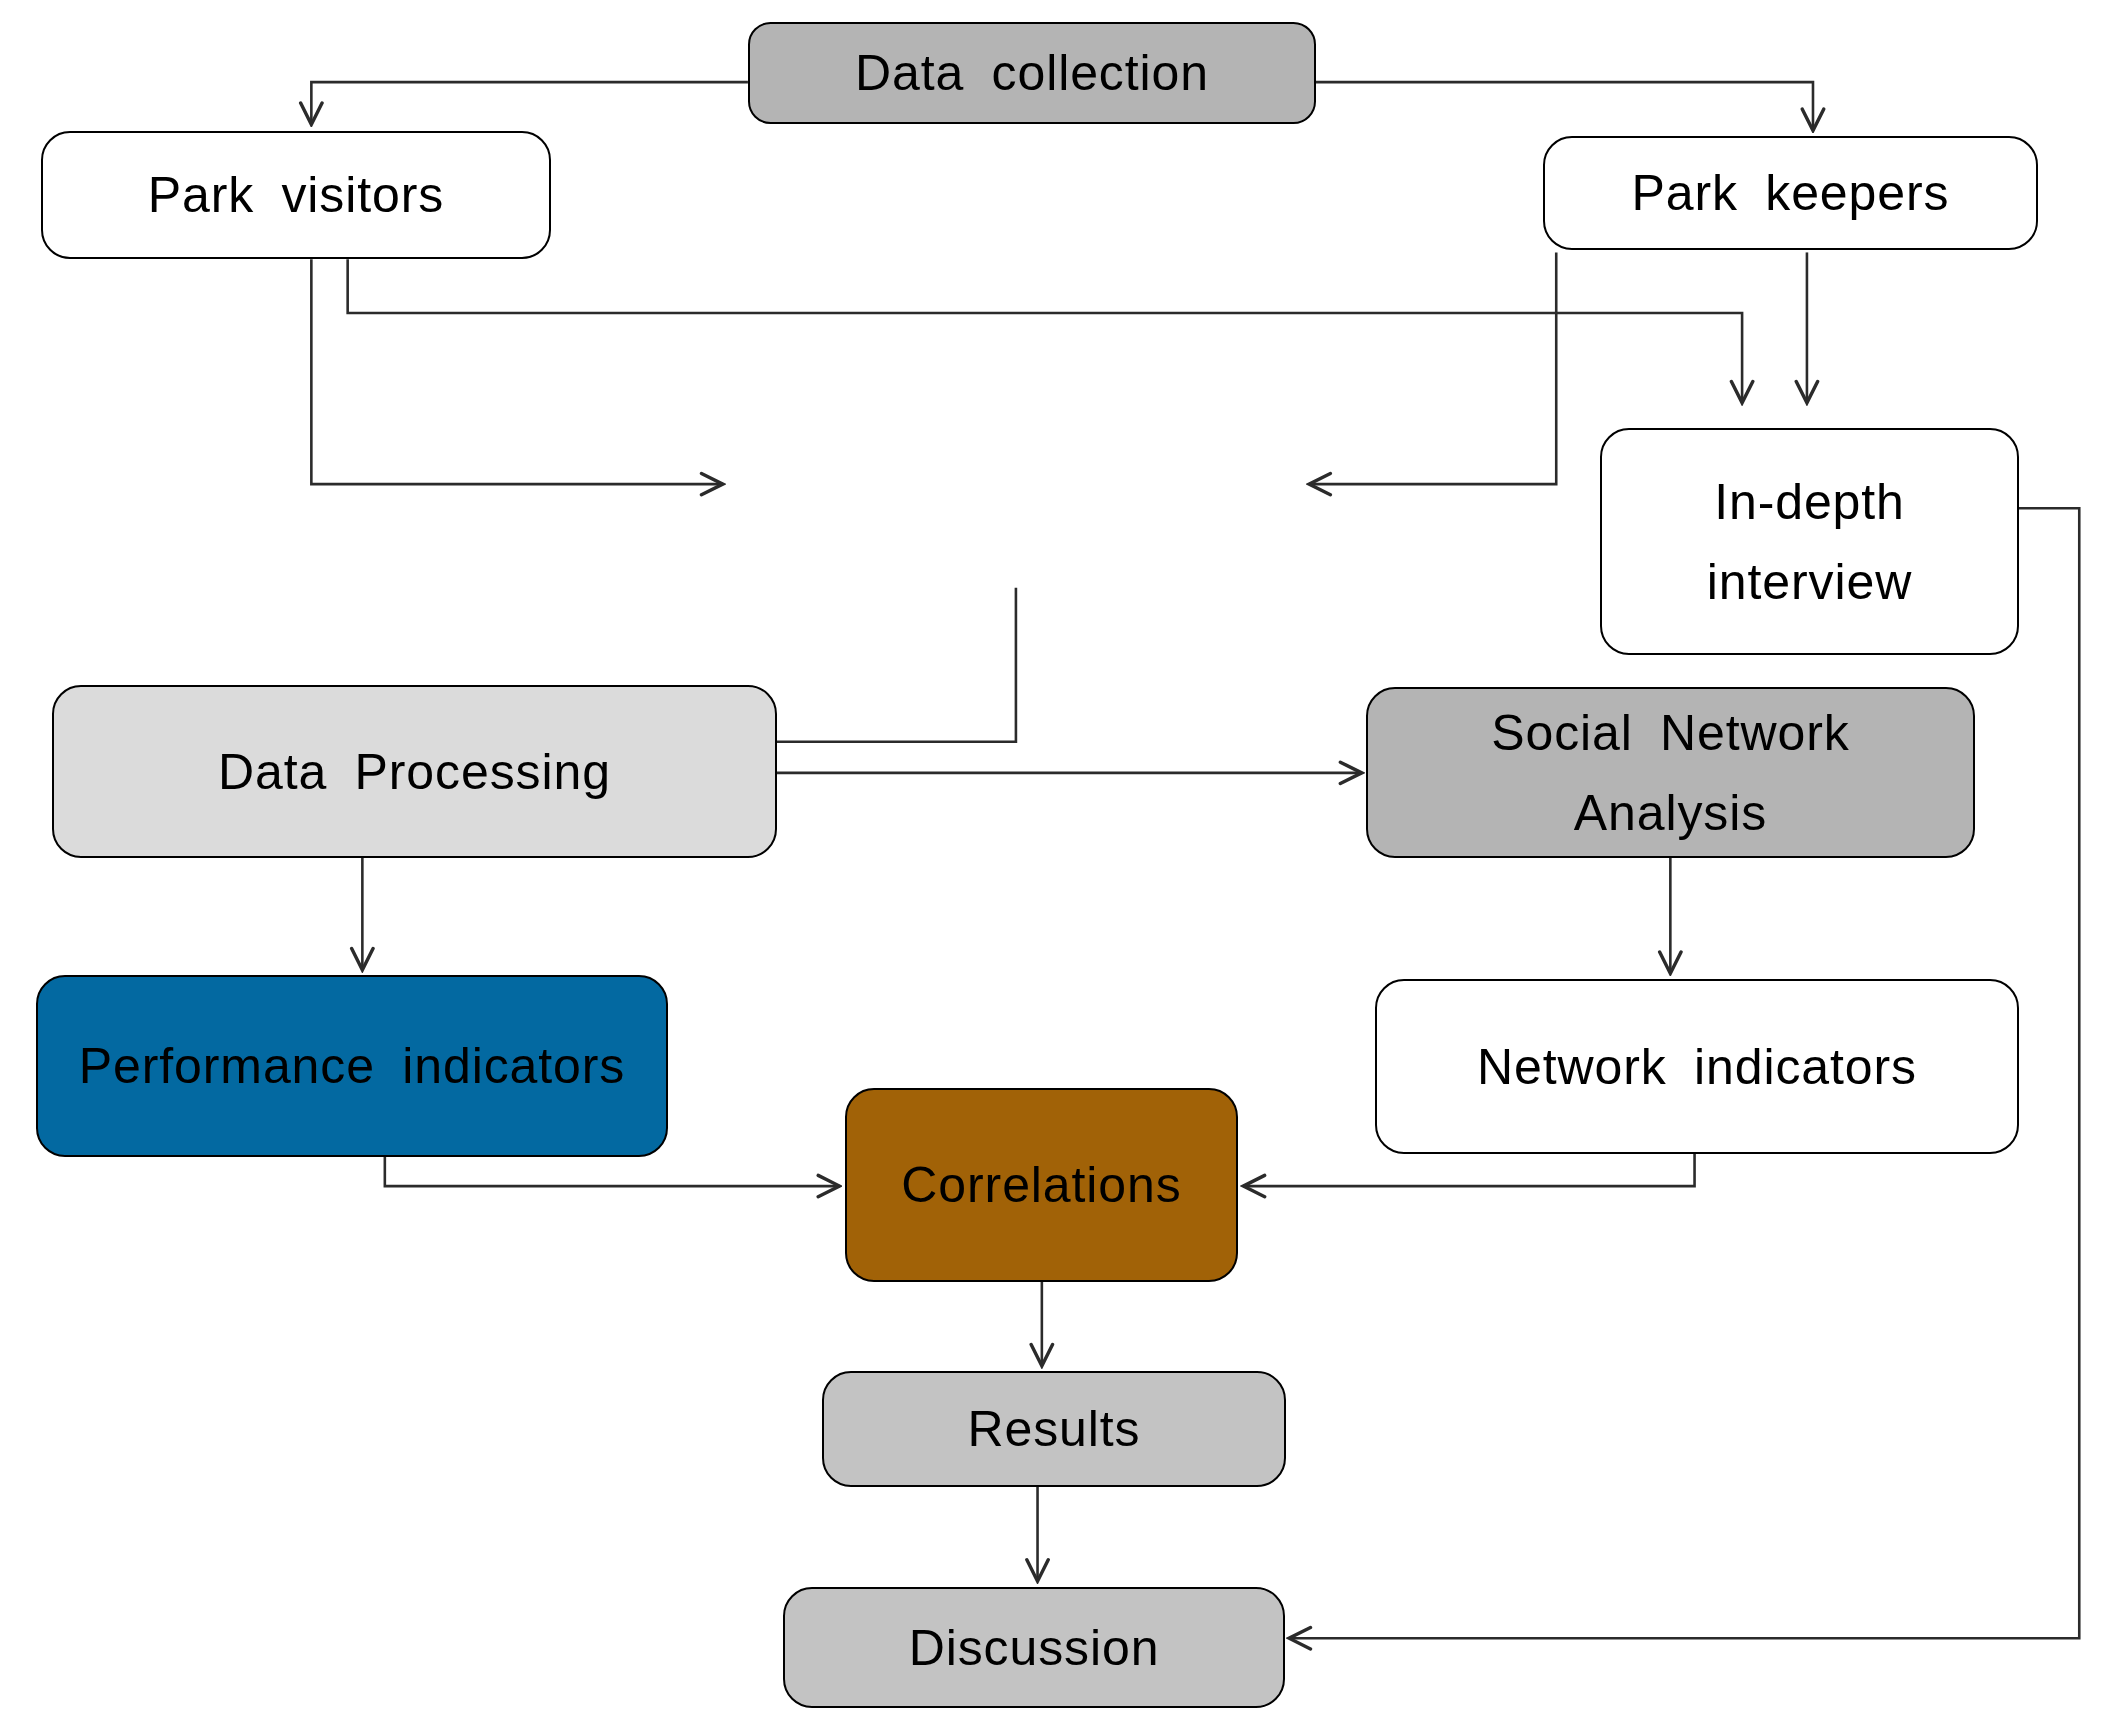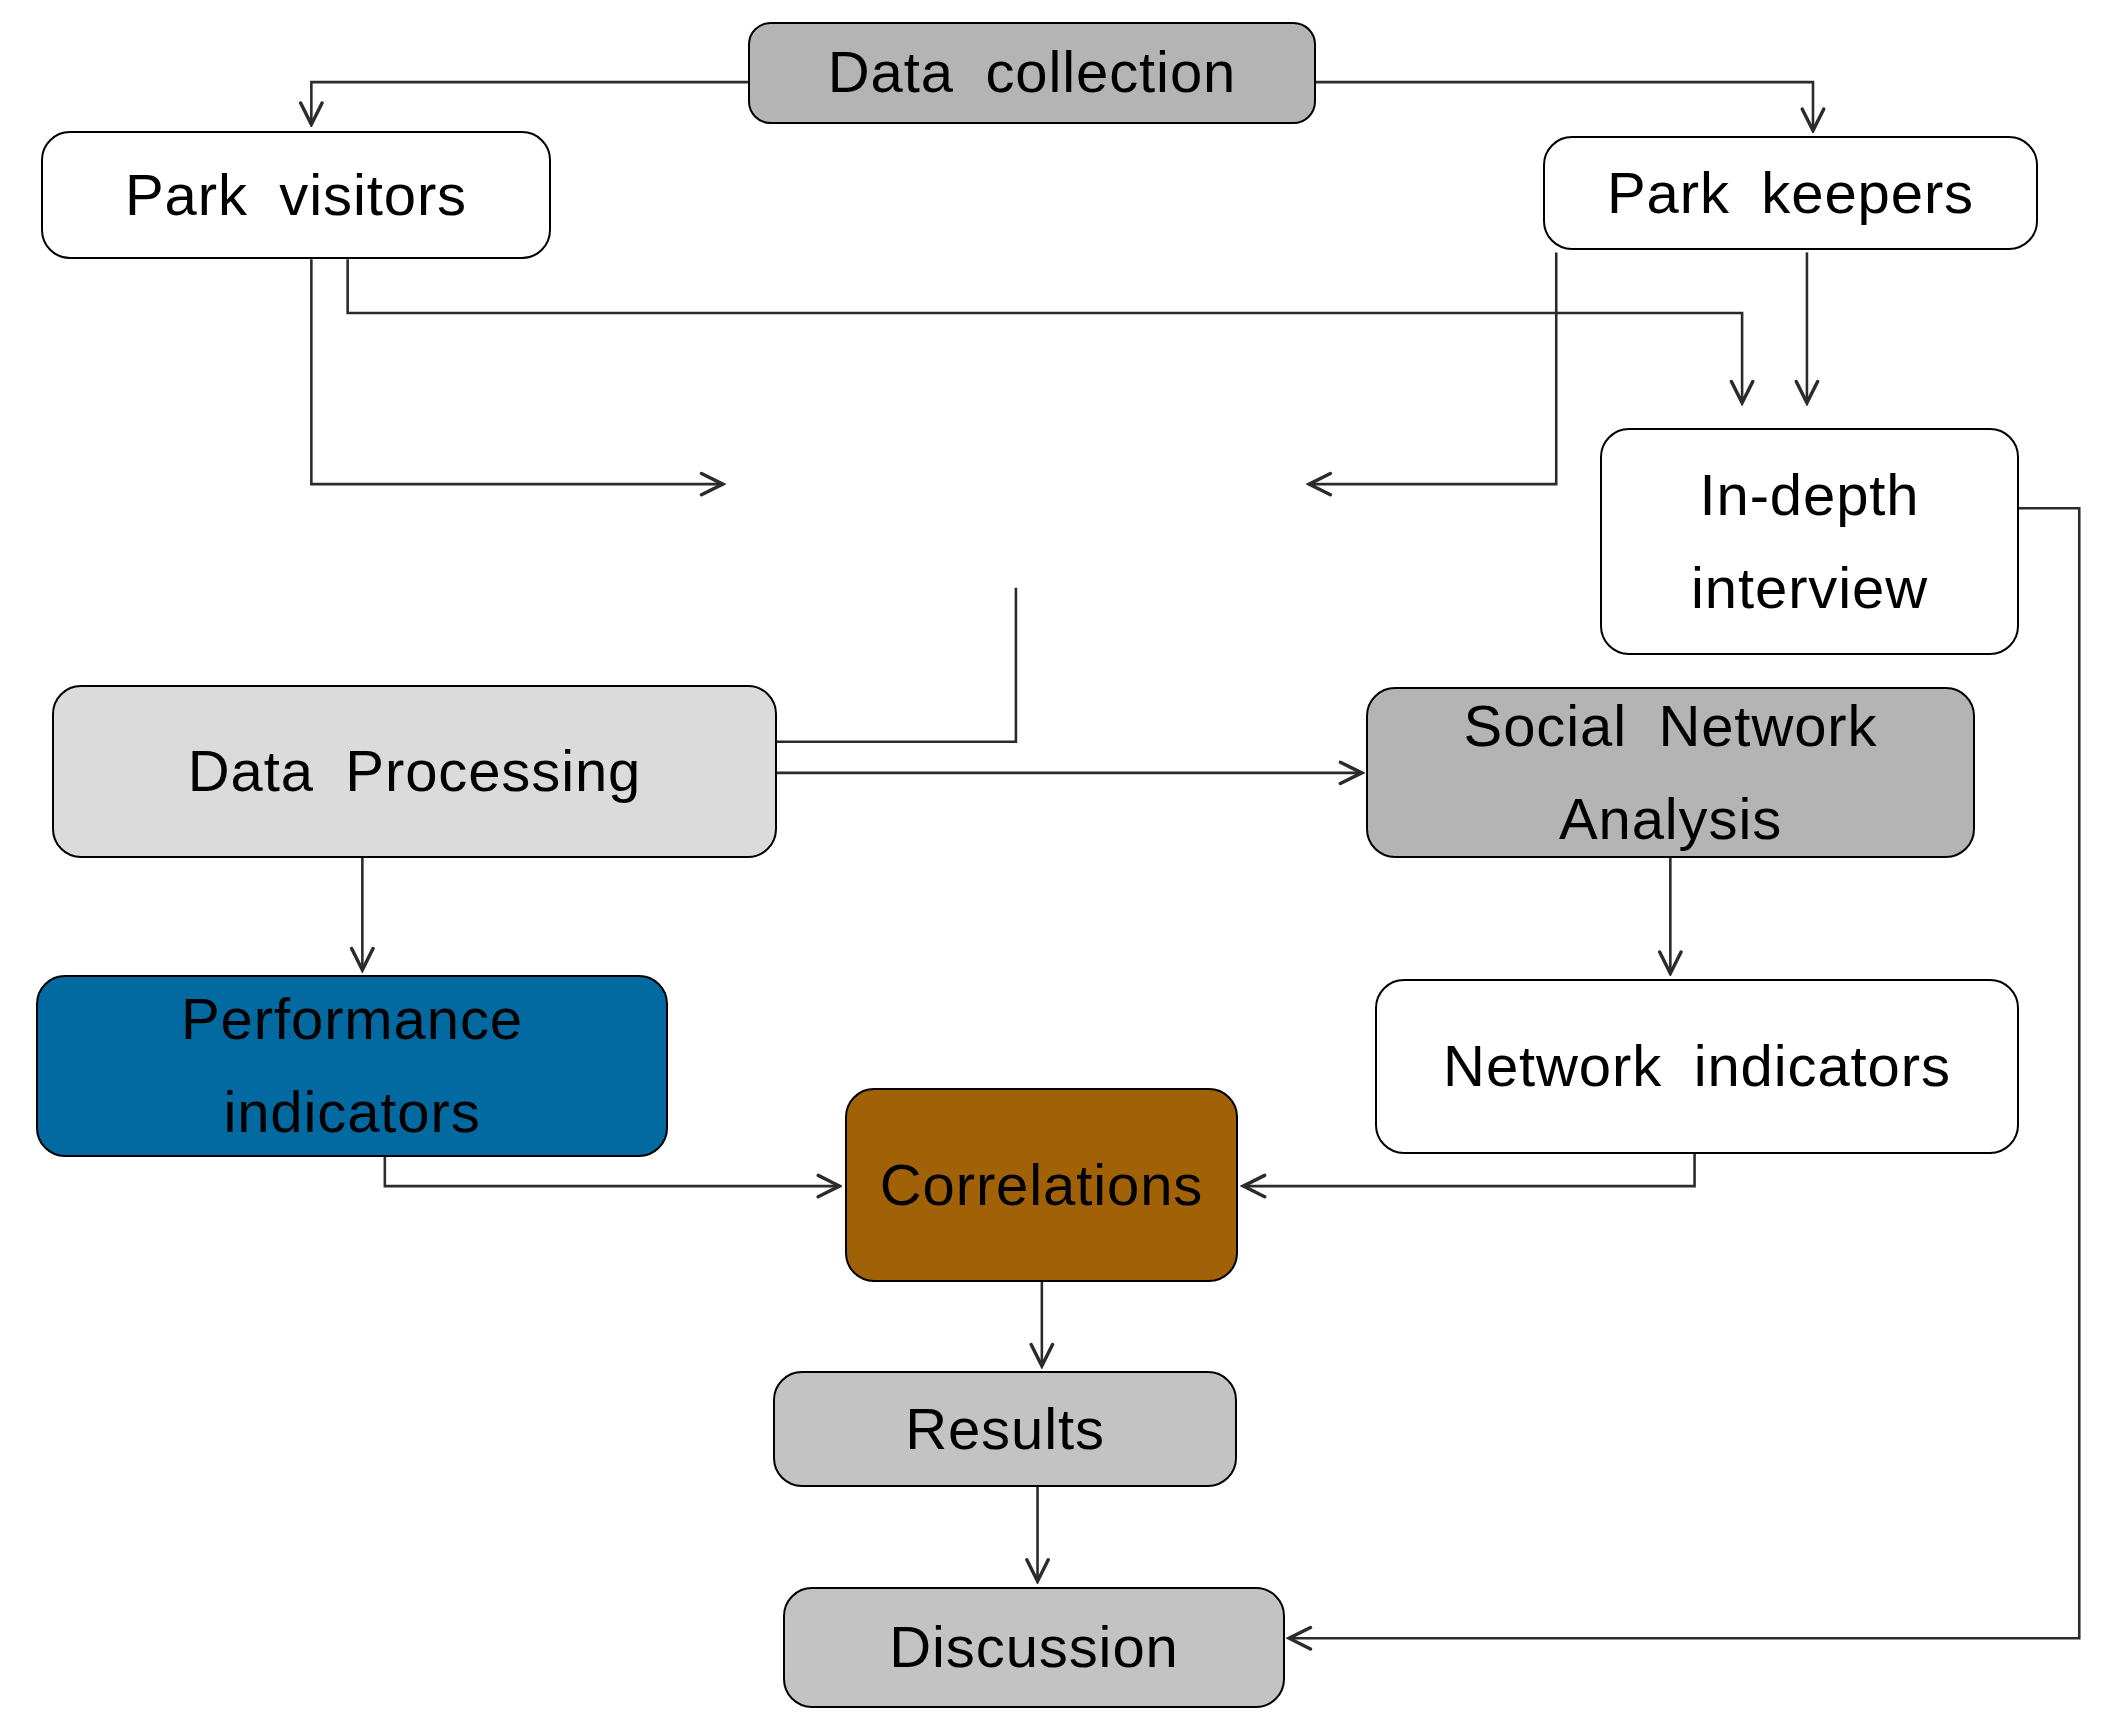--- a/index.html
+++ b/index.html
@@ -21,39 +21,39 @@
     box-sizing: border-box;
     border: 2.6px solid #000000;
     border-radius: 29px;
     display: flex;
     align-items: center;
     justify-content: center;
     text-align: center;
     background: #ffffff;
   }
   .node .lbl {
-    font-size: 58px;
+    font-size: 50px;
     line-height: 1.6;
     color: #000000;
     letter-spacing: 0.9px;
     word-spacing: 0.25em;
     white-space: pre-line;
   }
   
   #n-data-collection        { left: 748px;  top: 21.6px;   width: 568px; height: 102px; border-radius: 22.5px; }
   #n-park-visitors          { left: 41px;   top: 131px;  width: 510px; height: 128px; }
   #n-park-keepers           { left: 1543px; top: 136px;  width: 495px; height: 114px; }
   #n-questionnaire-survey   { left: 729px;  top: 391px;  width: 575px; height: 197px; }
   #n-in-depth-interview     { left: 1600px; top: 408px;  width: 419px; height: 227px; }
   #n-data-processing        { left: 52px;   top: 685px;  width: 725px; height: 173px; }
   #n-social-network-analysis{ left: 1366px; top: 687px;  width: 609px; height: 171px; }
   #n-performance-indicators { left: 36px;   top: 975px; width: 632px; height: 182px; }
   #n-network-indicators     { left: 1375px; top: 979px; width: 644px; height: 175px; }
   #n-correlations           { left: 845px;  top: 1088px; width: 393px; height: 194px; }
-  #n-results                { left: 773px;  top: 1371px; width: 464px; height: 116px; }
+  #n-results                { left: 822px;  top: 1371px; width: 464px; height: 116px; }
   #n-discussion             { left: 783px;  top: 1587px; width: 502px; height: 121px; }
 </style>
 </head>
 <body>
 
 <div id="canvas">
 
   <svg id="edges" viewBox="0 0 2430 2000" xmlns="http://www.w3.org/2000/svg">
     <defs>
       <marker id="arrow" viewBox="0 0 20 20" refX="18" refY="10" markerWidth="11" markerHeight="11" orient="auto-start-reverse">

